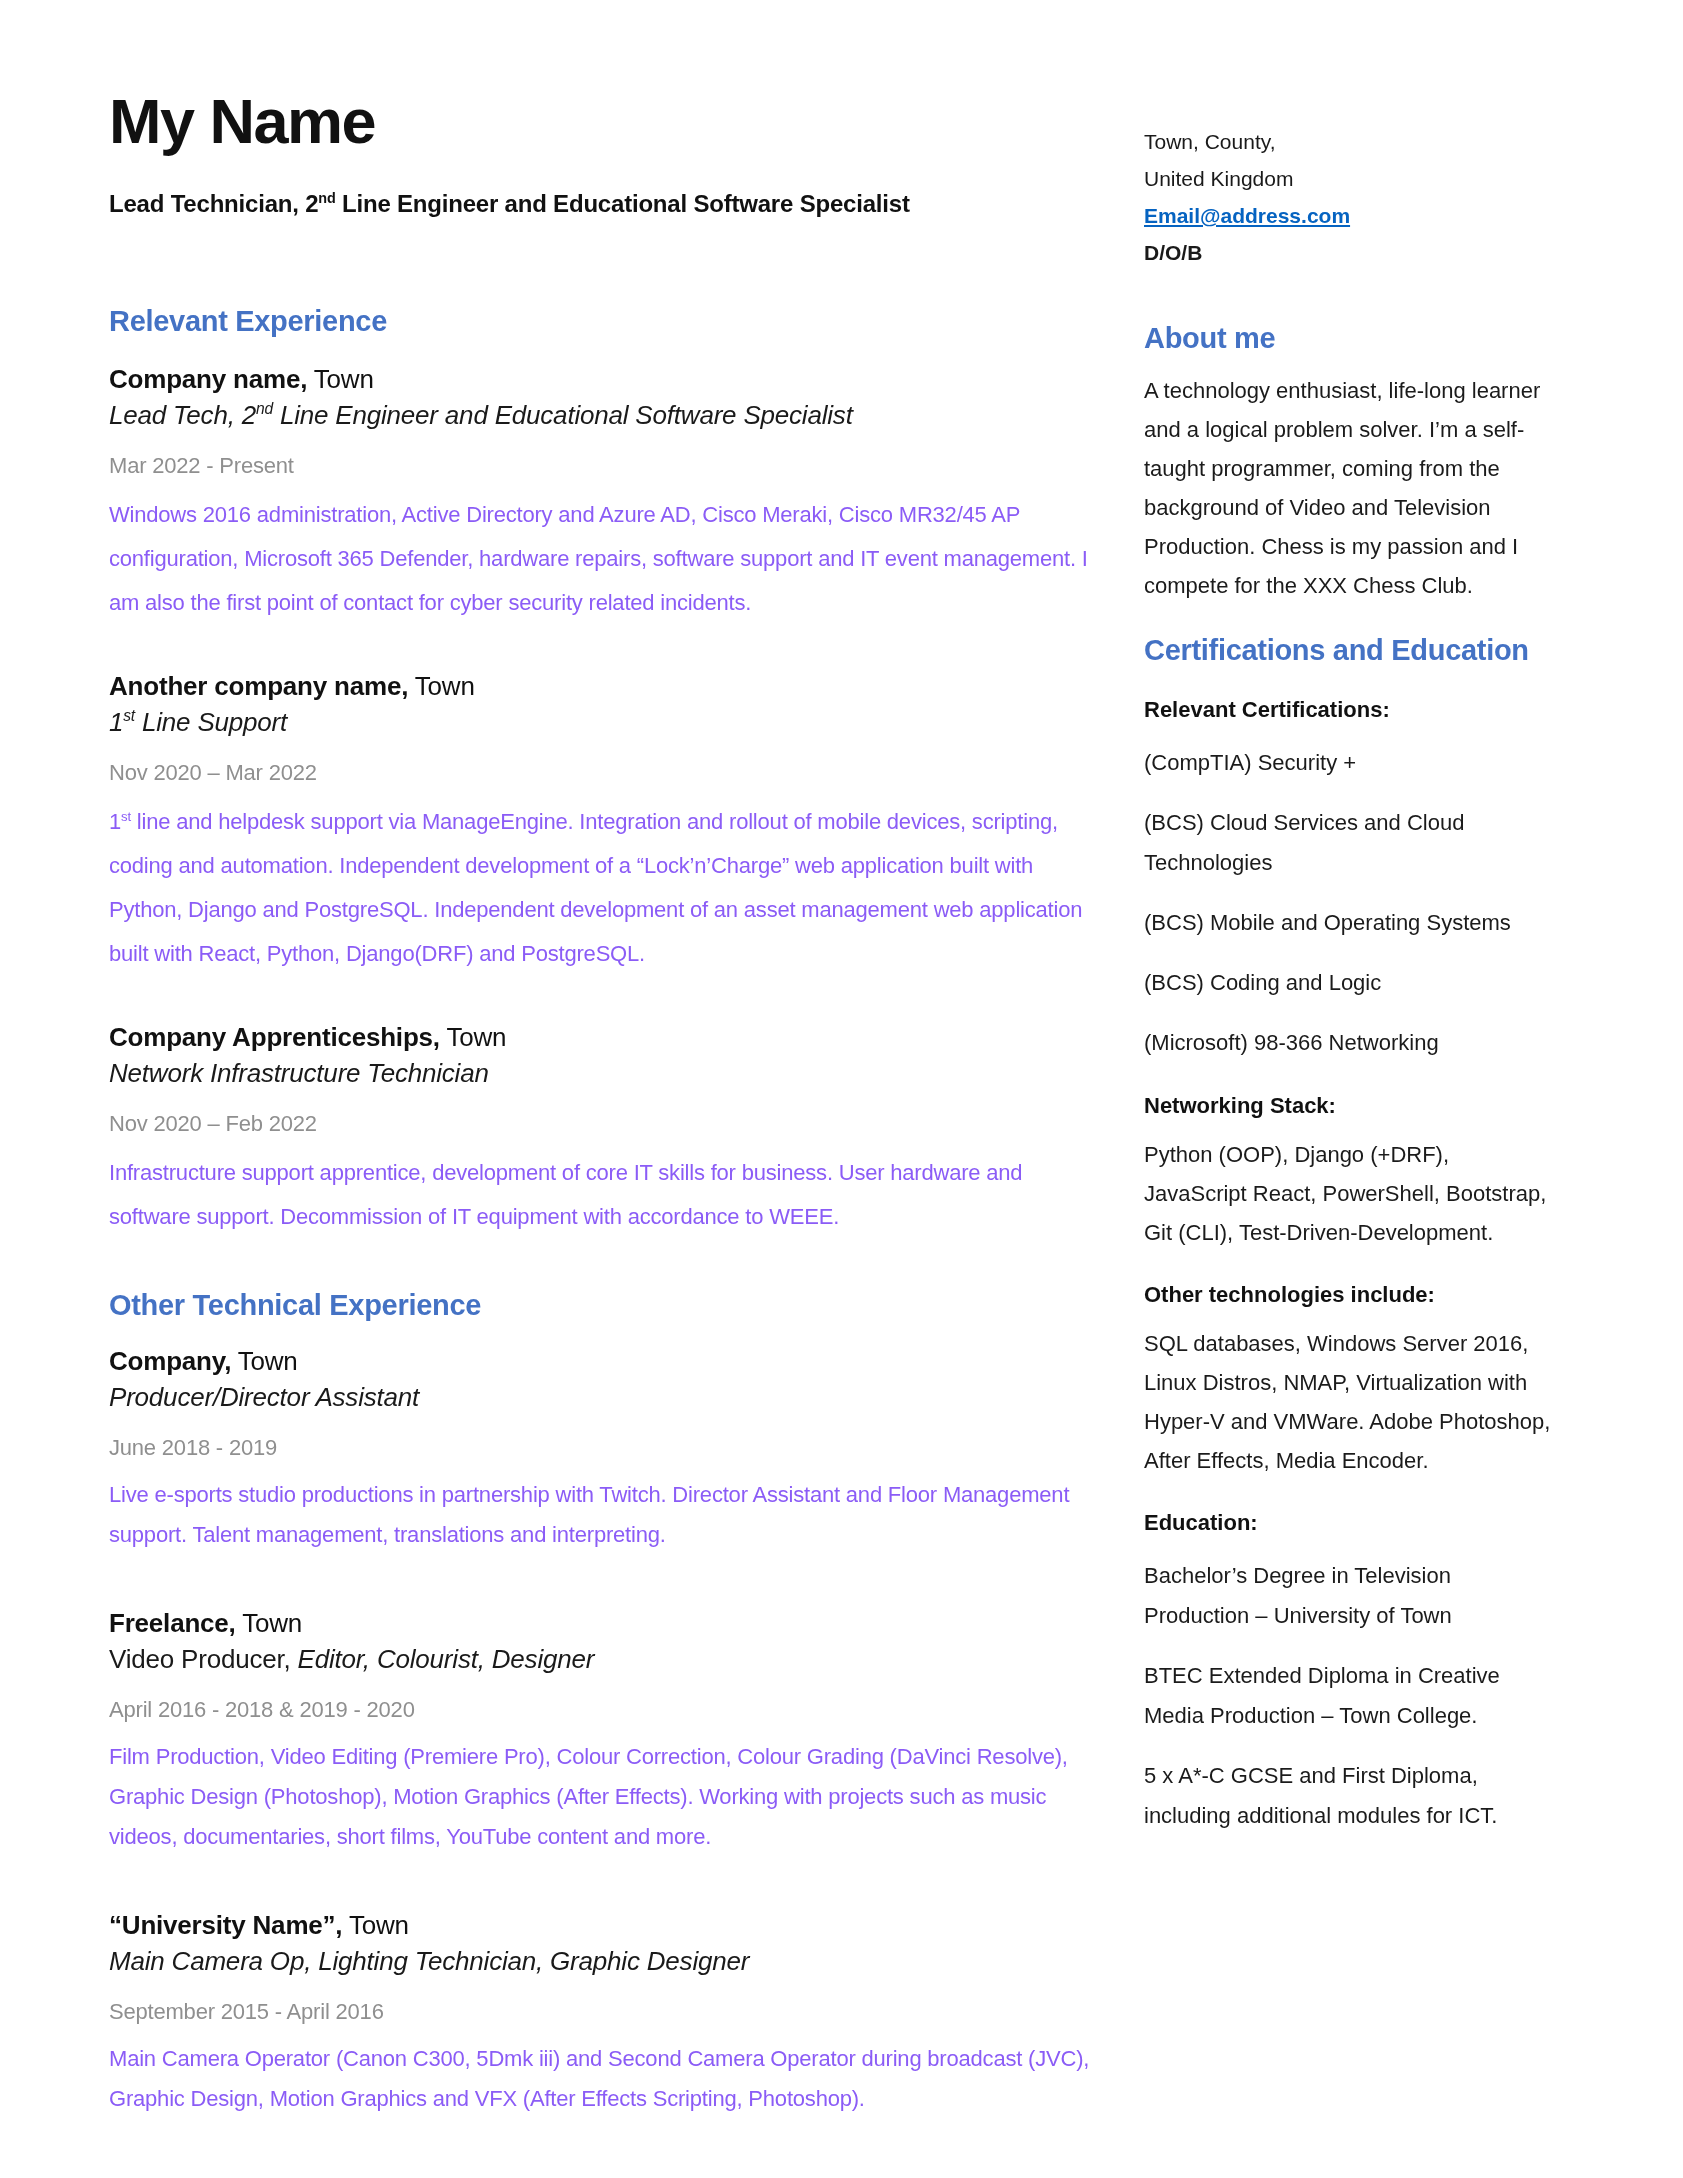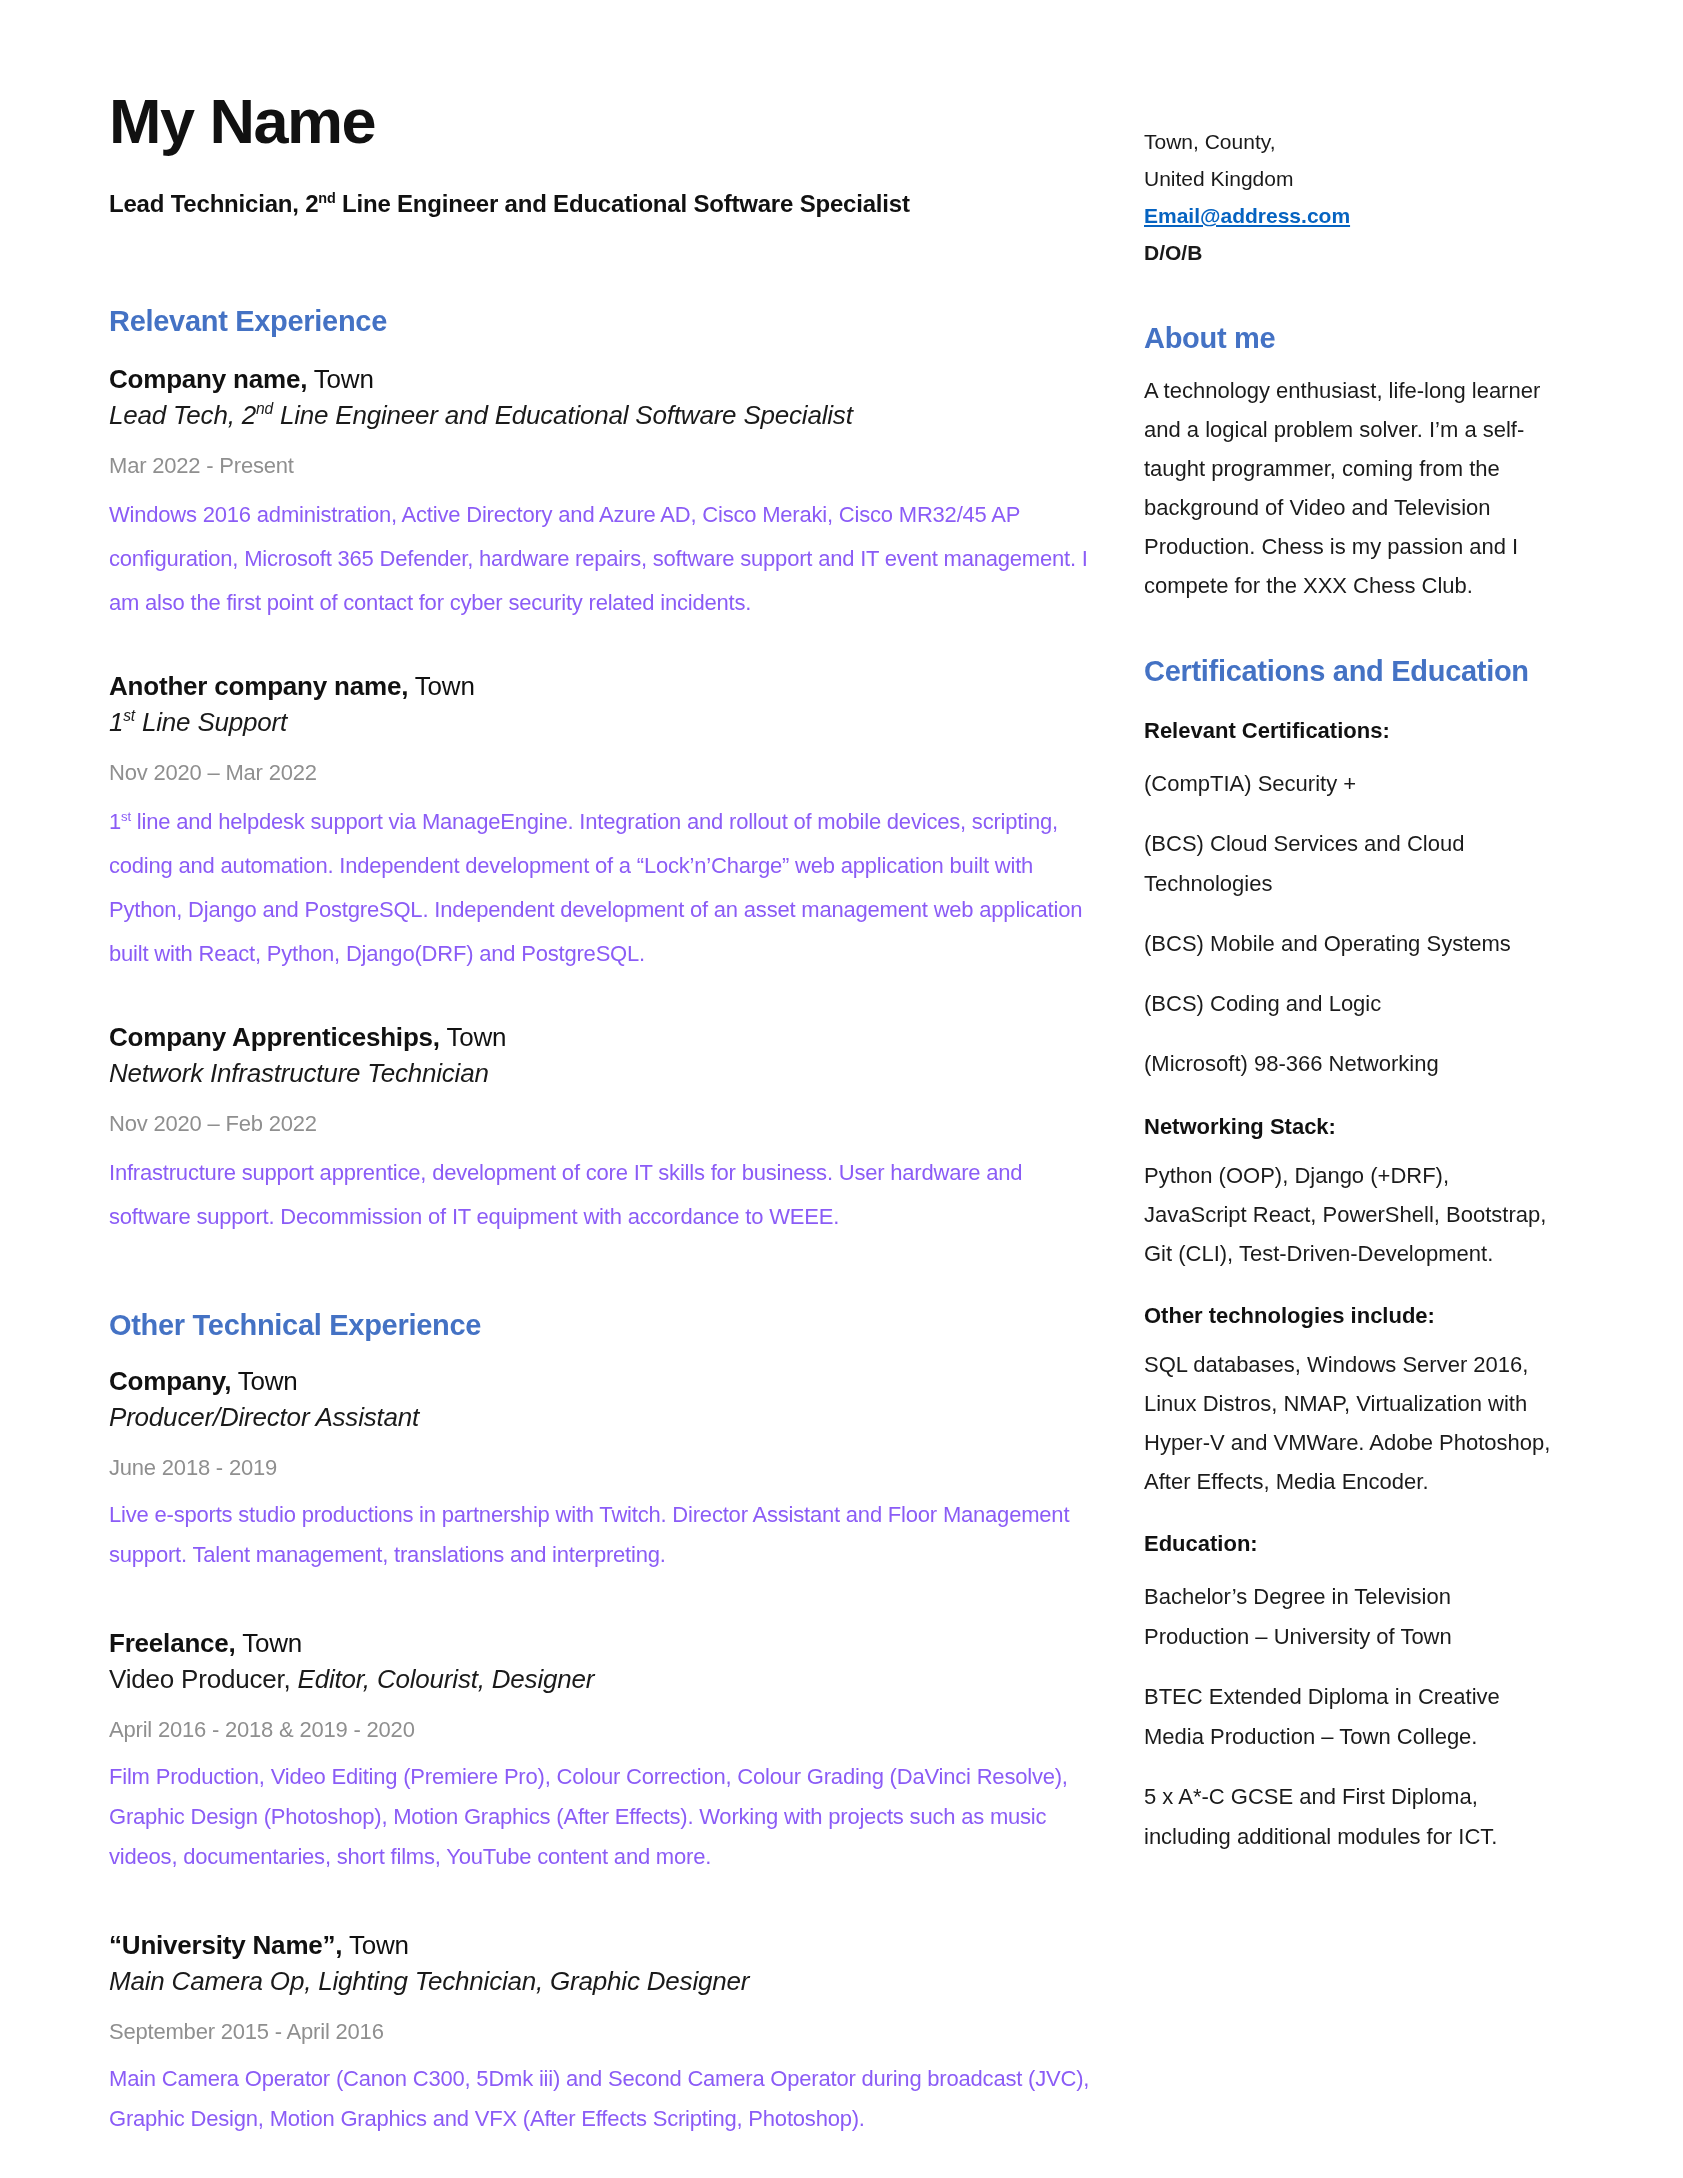--- a/index.html
+++ b/index.html
@@ -23,23 +23,23 @@
     margin:87px 0 0 0; line-height:1.1; color:#111111;
   }
   .headline { margin-top:34px; font-size:24px; font-weight:700; color:#111111; }
 
   
   .section-heading {
     color:#4472C4; font-weight:700; font-size:29px; letter-spacing:-0.3px;
     margin:0;
   }
   .sh-first { margin-top:87px; }
-  .sh-other { margin-top:70px; }
+  .sh-other { margin-top:50px; }
   .sh-about { margin-top:51px; }
-  .sh-cert  { margin-top:50px; }
+  .sh-cert  { margin-top:29px; }
 
   
   .job-title { font-size:26px; color:#111111; }
   .job-title .company { font-weight:700; }
   .job-role  { font-size:26px; margin-top:5px; color:#1a1a1a; }
   .role-it   { font-style:italic; }
   .job-dates { margin-top:22px; font-size:22px; color:#8f8f8f; }
   .job-desc  { margin:14px 0 0 0; font-size:22px; color:#8b5cf6; }
   .lh44 { line-height:44px; }
   .lh40 { line-height:40px; }

